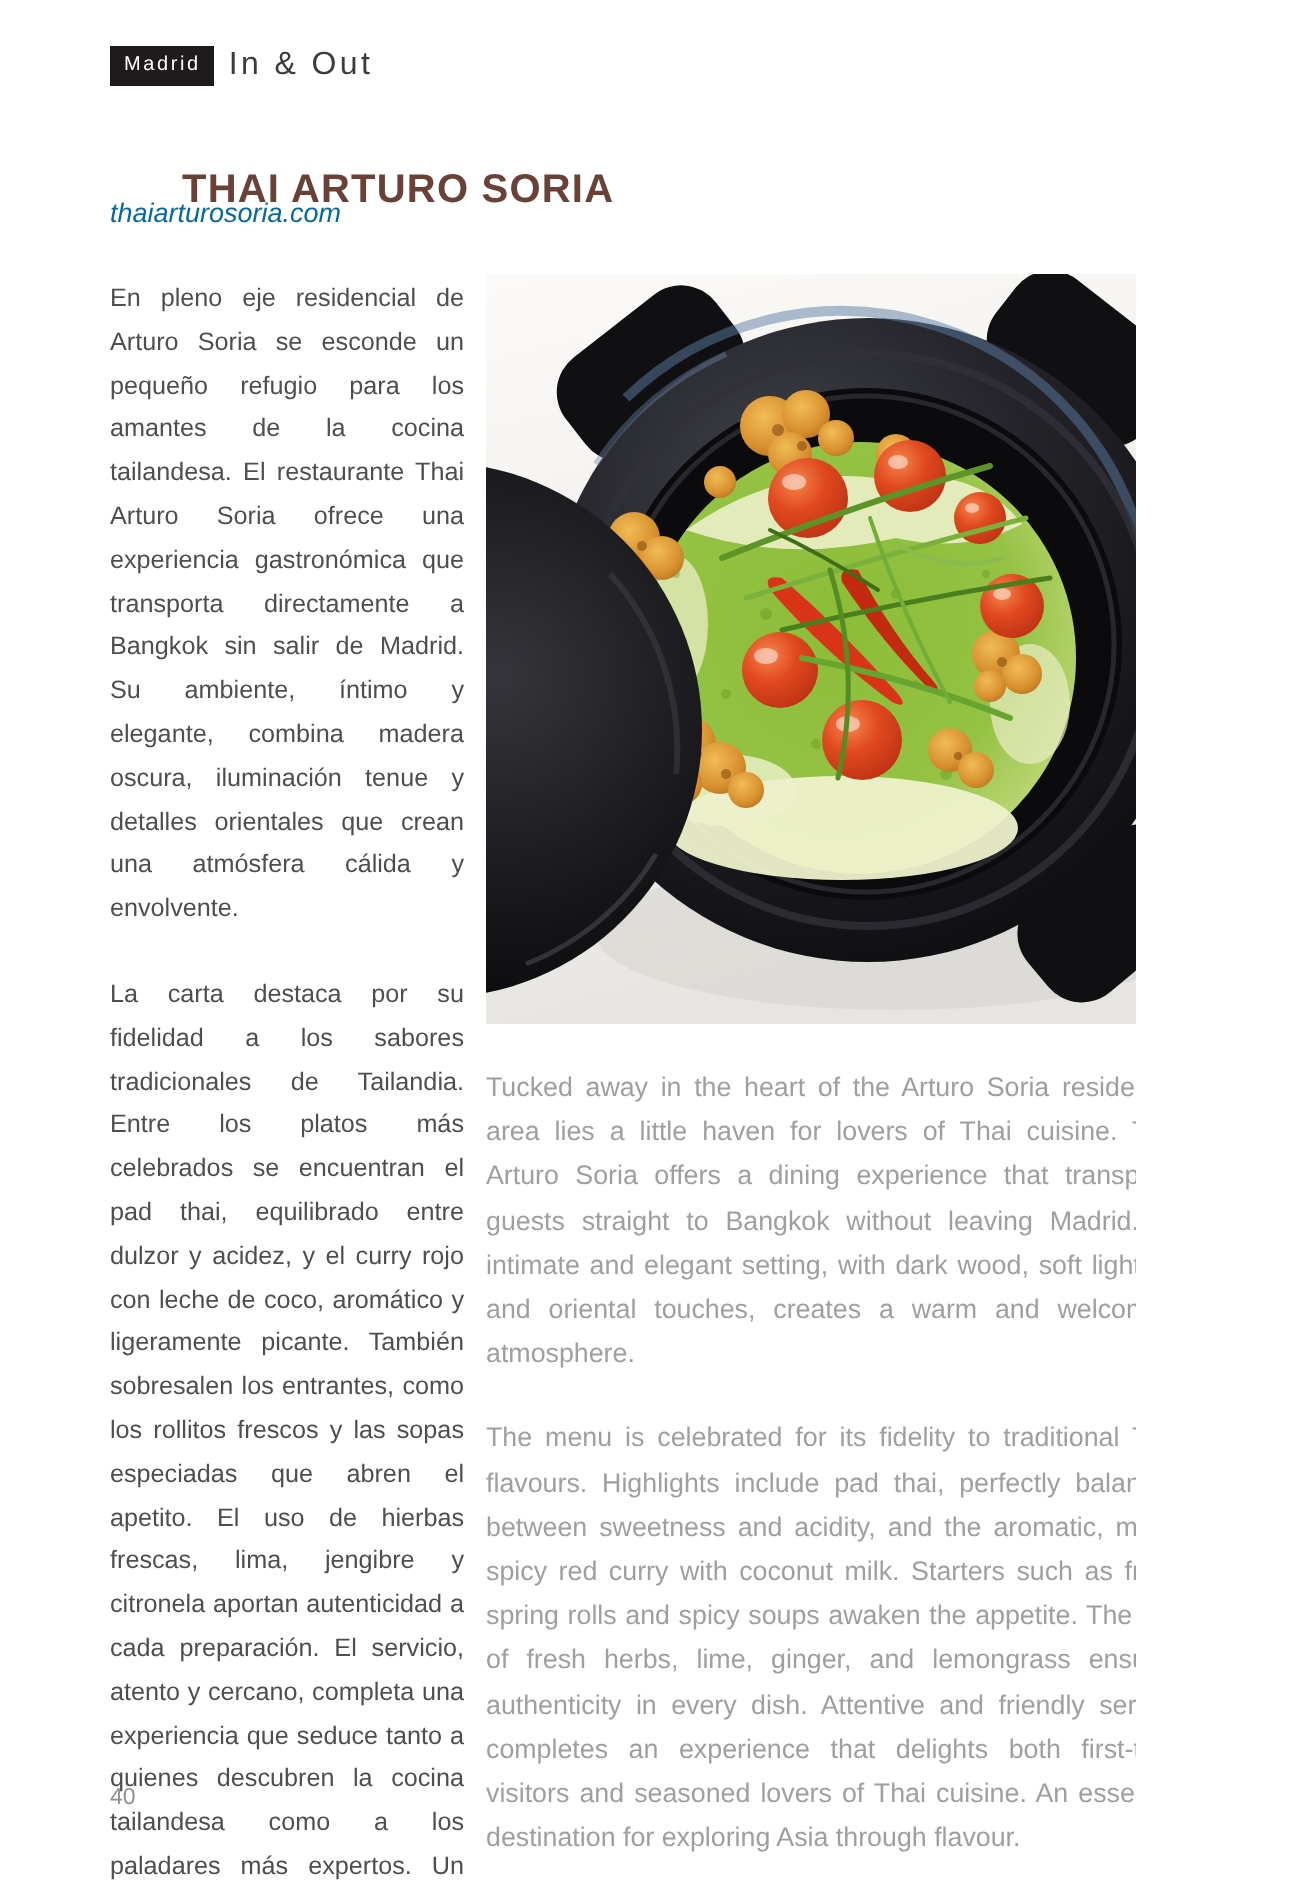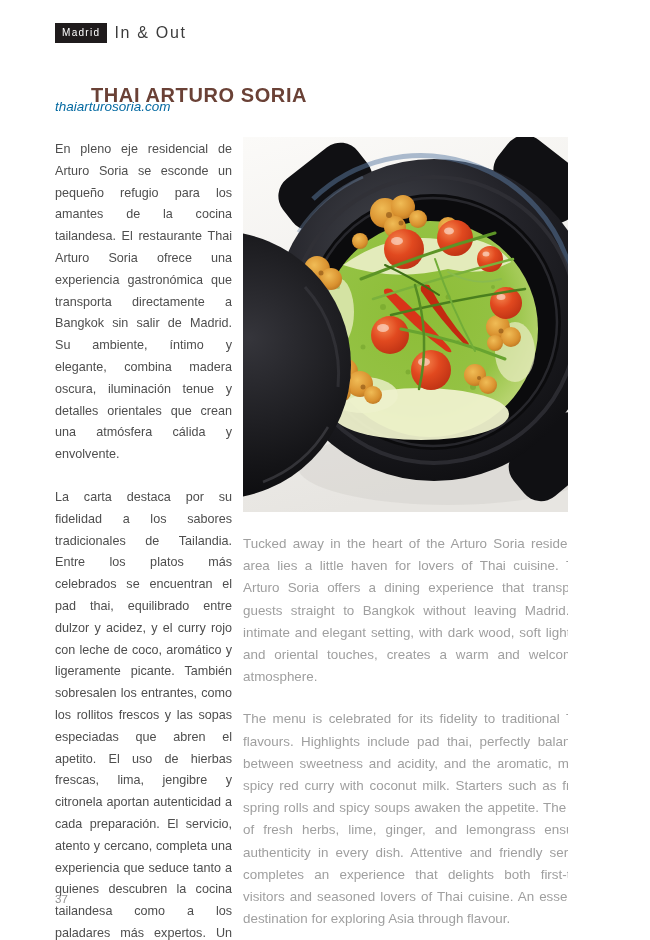--- a/index.html
+++ b/index.html
@@ -204,15 +204,15 @@
         <path d="M 20 345 A 130 130 0 0 0 85 290" stroke="#53535a" stroke-width="2.5" fill="none" opacity="0.5"></path>
       </g>
     </svg>
   </div>
 
   <div class="col-right" lang="en">
     <p>Tucked away in the heart of the Arturo Soria residential area lies a little haven for lovers of Thai cuisine. Thai Arturo Soria offers a dining experience that transports guests straight to Bangkok without leaving Madrid. Its intimate and elegant setting, with dark wood, soft lighting, and oriental touches, creates a warm and welcoming atmosphere.</p>
     <p>The menu is celebrated for its fidelity to traditional Thai flavours. Highlights include pad thai, perfectly balanced between sweetness and acidity, and the aromatic, mildly spicy red curry with coconut milk. Starters such as fresh spring rolls and spicy soups awaken the appetite. The use of fresh herbs, lime, ginger, and lemongrass ensures authenticity in every dish. Attentive and friendly service completes an experience that delights both first-time visitors and seasoned lovers of Thai cuisine. An essential destination for exploring Asia through flavour.</p>
   </div>
 
-  <div class="pagenum">37</div>
+  <div class="pagenum">40</div>
 
 </div>
 
 </body></html>

